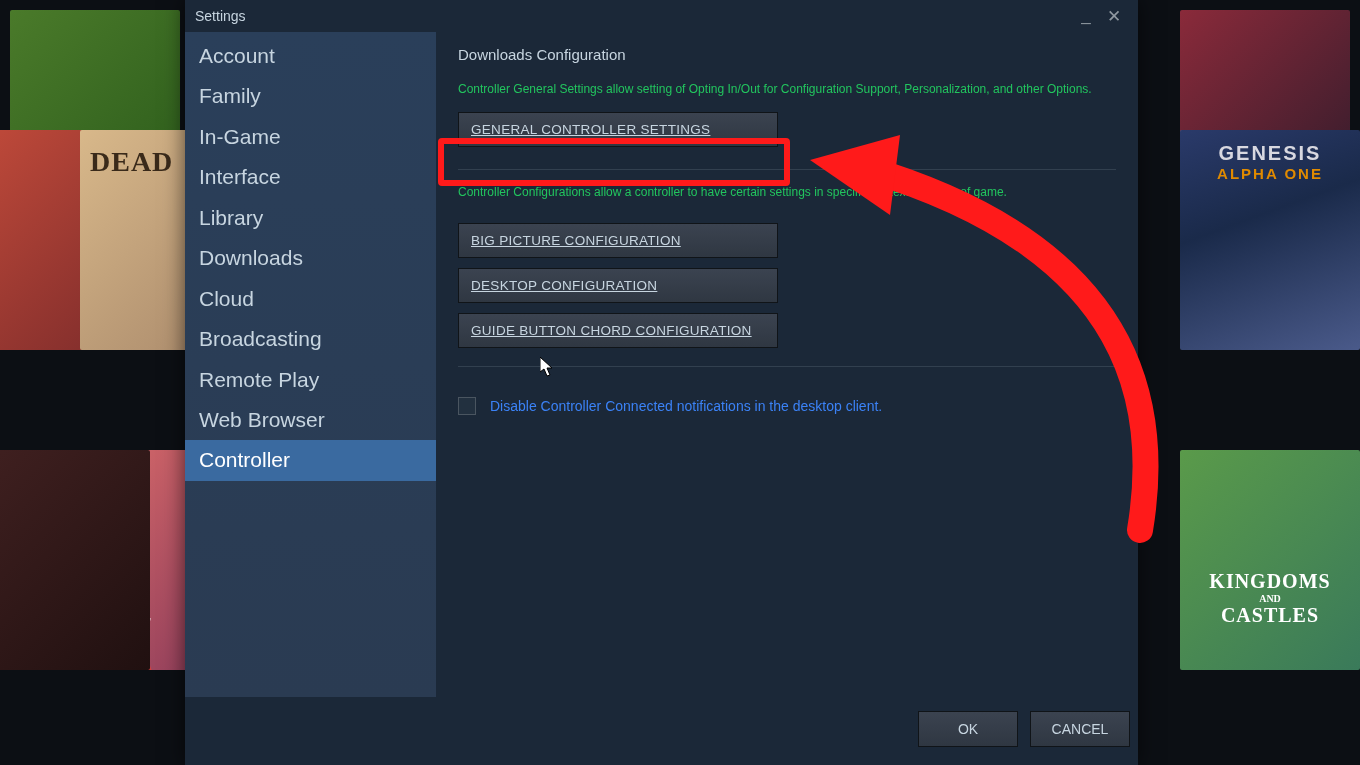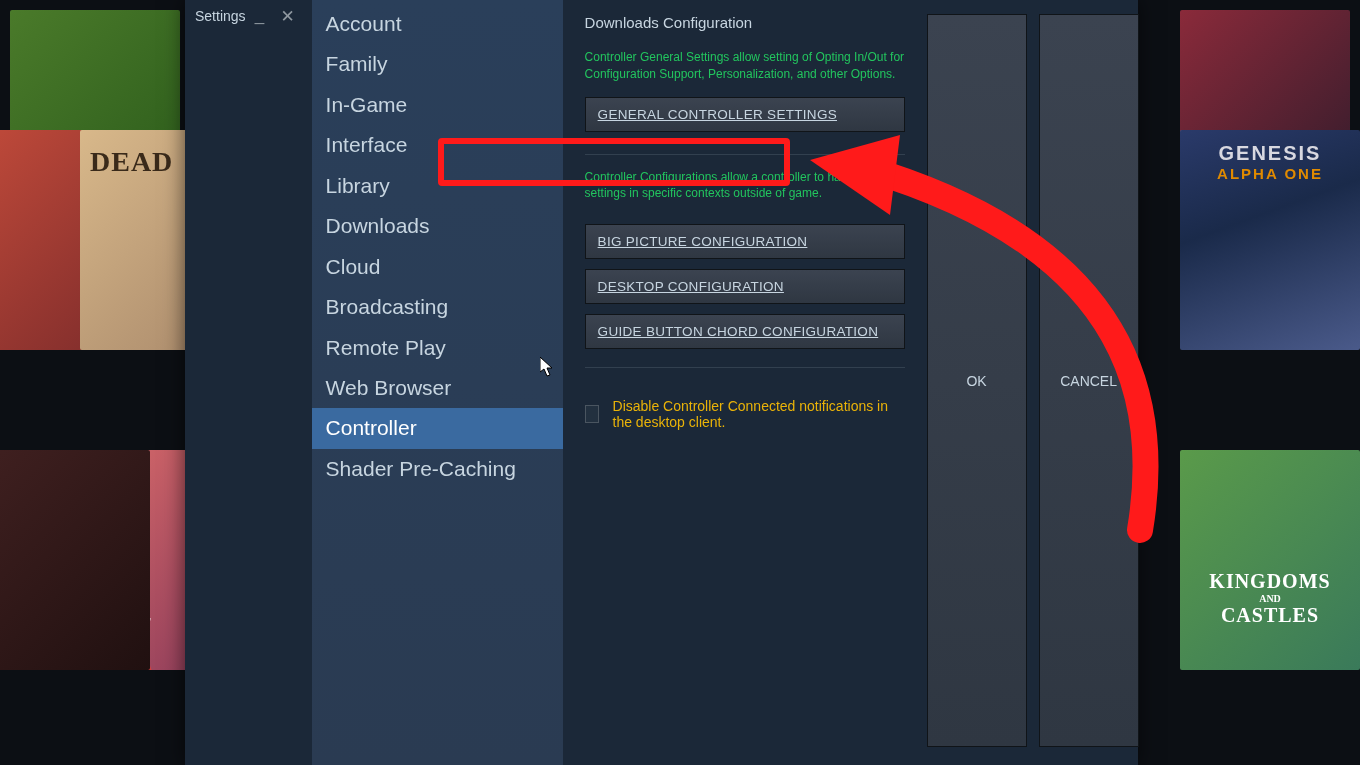--- a/index.html
+++ b/index.html
@@ -39,21 +39,21 @@
 
 .dialog {
   position: absolute;
   top: 0;
   left: 185px;
   width: 953px;
   height: 765px;
   background: #1b2838;
   box-shadow: 0 0 20px rgba(0,0,0,0.6);
   display: flex;
-  flex-direction: row;
+  flex-direction: column;
 }
 .titlebar {
   height: 32px;
   display: flex;
   align-items: center;
   padding: 0 10px;
   color: #c7d5e0;
   font-size: 14px;
 }
 .titlebar .spacer { flex: 1; }
@@ -111,21 +111,21 @@
 
 .divider { border-top: 1px solid #32404f; margin: 12px 0 20px 0; }
 
 .checkbox-row { display: flex; align-items: center; gap: 14px; margin-top: 10px; }
 .chk {
   width: 18px; height: 18px;
   border: 1px solid #4a5560;
   background: #22303f;
   cursor: pointer;
 }
-.chk-label { font-size: 14px; color: #eab308; }
+.chk-label { font-size: 14px; color: #3b82f6; }
 
 .footer {
   display: flex;
   justify-content: flex-end;
   gap: 12px;
   padding: 14px 8px 18px 0;
 }
 .fbtn {
   background: linear-gradient(180deg,#3b4350,#2f3742);
   border: 1px solid #101418;
@@ -194,21 +194,20 @@
       <div class="side-item">Family</div>
       <div class="side-item">In-Game</div>
       <div class="side-item">Interface</div>
       <div class="side-item">Library</div>
       <div class="side-item">Downloads</div>
       <div class="side-item">Cloud</div>
       <div class="side-item">Broadcasting</div>
       <div class="side-item">Remote Play</div>
       <div class="side-item">Web Browser</div>
       <div class="side-item selected">Controller</div>
-      <div class="side-item">Shader Pre-Caching</div>
     </div>
     <div class="main">
       <div class="section-title">Downloads Configuration</div>
       <div class="desc">Controller General Settings allow setting of Opting In/Out for Configuration Support, Personalization, and other Options.</div>
       <button class="gbtn">GENERAL CONTROLLER SETTINGS</button>
       <div class="divider"></div>
       <div class="desc" style="margin-top:-6px;margin-bottom:22px">Controller Configurations allow a controller to have certain settings in specific contexts outside of game.</div>
       <button class="gbtn">BIG PICTURE CONFIGURATION</button>
       <button class="gbtn">DESKTOP CONFIGURATION</button>
       <button class="gbtn">GUIDE BUTTON CHORD CONFIGURATION</button>

